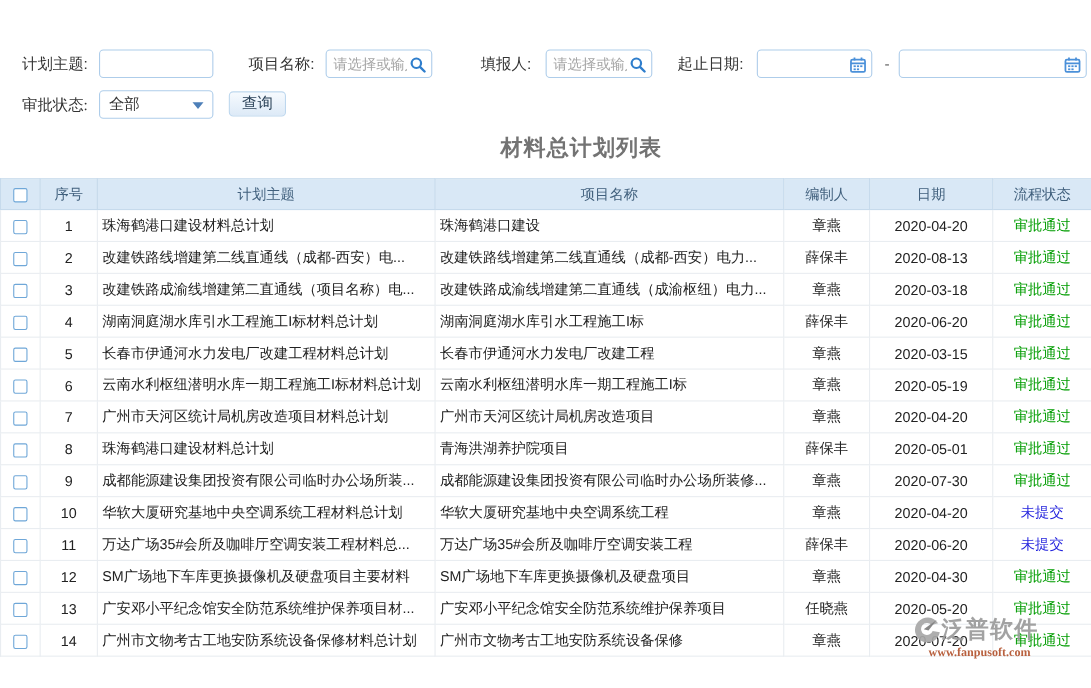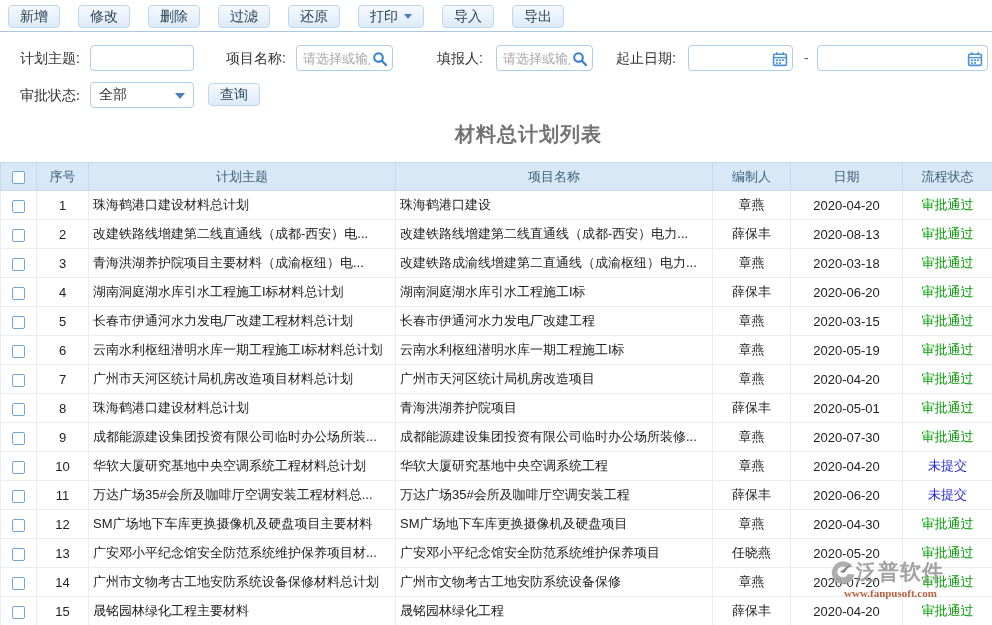--- a/index.html
+++ b/index.html
@@ -68,47 +68,20 @@
   .wm-top { display:flex; align-items:center; gap:0; }
   .wm-name { font-size:21px; font-weight:bold; color:#9b9b9b; letter-spacing:1px; }
   .wm-url { font-size:11px; font-weight:bold; color:#b2532e; margin-top:1px; padding-left:14px;
             font-family:"Liberation Serif","DejaVu Serif",serif; }
 </style>
 </head>
 <body>
 
 <div class="page">
 
-  <div class="toolbar">
-    <div class="tbtn">
-        <span>新增</span>
-      </div>
-    <div class="tbtn">
-        <span>修改</span>
-      </div>
-    <div class="tbtn">
-        <span>删除</span>
-      </div>
-    <div class="tbtn">
-        <span>过滤</span>
-      </div>
-    <div class="tbtn">
-        <span>还原</span>
-      </div>
-    <div class="tbtn">
-      <span>打印</span>
-      <span class="caret"></span>
-    </div>
-    <div class="tbtn">
-        <span>导入</span>
-      </div>
-    <div class="tbtn">
-        <span>导出</span>
-      </div>
-  </div>
 
   <div class="filters f-row1" style="position:absolute;">
     <span class="f-label" style="left:20px;">计划主题:</span>
     <span class="f-input" style="left:90px; width:104px;">
       <input type="text" style="">
     </span>
 
     <span class="f-label" style="left:226px;">项目名称:</span>
     <span class="f-input with-icon" style="left:296px; width:97px;">
       <input type="text" placeholder="请选择或输入" style="">
@@ -208,21 +181,21 @@
           <td class="col-no">2</td>
           <td class="col-subject link">改建铁路线增建第二线直通线（成都-西安）电...</td>
           <td class="col-project link">改建铁路线增建第二线直通线（成都-西安）电力...</td>
           <td class="col-compiler link">薛保丰</td>
           <td class="col-date">2020-08-13</td>
           <td class="col-status" style="color: rgb(0, 156, 0);">审批通过</td>
         </tr>
         <tr>
           <td class="col-cb"><span class="checkbox"></span></td>
           <td class="col-no">3</td>
-          <td class="col-subject link">青海洪湖养护院项目主要材料（成渝枢纽）电...</td>
+          <td class="col-subject link">改建铁路成渝线增建第二直通线（项目名称）电...</td>
           <td class="col-project link">改建铁路成渝线增建第二直通线（成渝枢纽）电力...</td>
           <td class="col-compiler link">章燕</td>
           <td class="col-date">2020-03-18</td>
           <td class="col-status" style="color: rgb(0, 156, 0);">审批通过</td>
         </tr>
         <tr>
           <td class="col-cb"><span class="checkbox"></span></td>
           <td class="col-no">4</td>
           <td class="col-subject link">湖南洞庭湖水库引水工程施工I标材料总计划</td>
           <td class="col-project link">湖南洞庭湖水库引水工程施工I标</td>
@@ -313,29 +286,20 @@
         </tr>
         <tr>
           <td class="col-cb"><span class="checkbox"></span></td>
           <td class="col-no">14</td>
           <td class="col-subject link">广州市文物考古工地安防系统设备保修材料总计划</td>
           <td class="col-project link">广州市文物考古工地安防系统设备保修</td>
           <td class="col-compiler link">章燕</td>
           <td class="col-date">2020-07-20</td>
           <td class="col-status" style="color: rgb(0, 156, 0);">审批通过</td>
         </tr>
-        <tr>
-          <td class="col-cb"><span class="checkbox"></span></td>
-          <td class="col-no">15</td>
-          <td class="col-subject link">晟铭园林绿化工程主要材料</td>
-          <td class="col-project link">晟铭园林绿化工程</td>
-          <td class="col-compiler link">薛保丰</td>
-          <td class="col-date">2020-04-20</td>
-          <td class="col-status" style="color: rgb(0, 156, 0);">审批通过</td>
-        </tr>
       </tbody>
   </table>
 
   <div class="watermark">
     <div class="wm-top">
       <svg width="26" height="26" viewBox="0 0 24 24">
         <path d="M21 7 A10.5 10.5 0 1 0 22.5 14.5 L16.5 13.5 A5 5 0 1 1 15.5 8.5 Z" fill="#a8a8a8"></path>
         <path d="M9 12 L20 4 L13 13 Z" fill="#7d7d7d"></path>
       </svg>
       <span class="wm-name">泛普软件</span>

